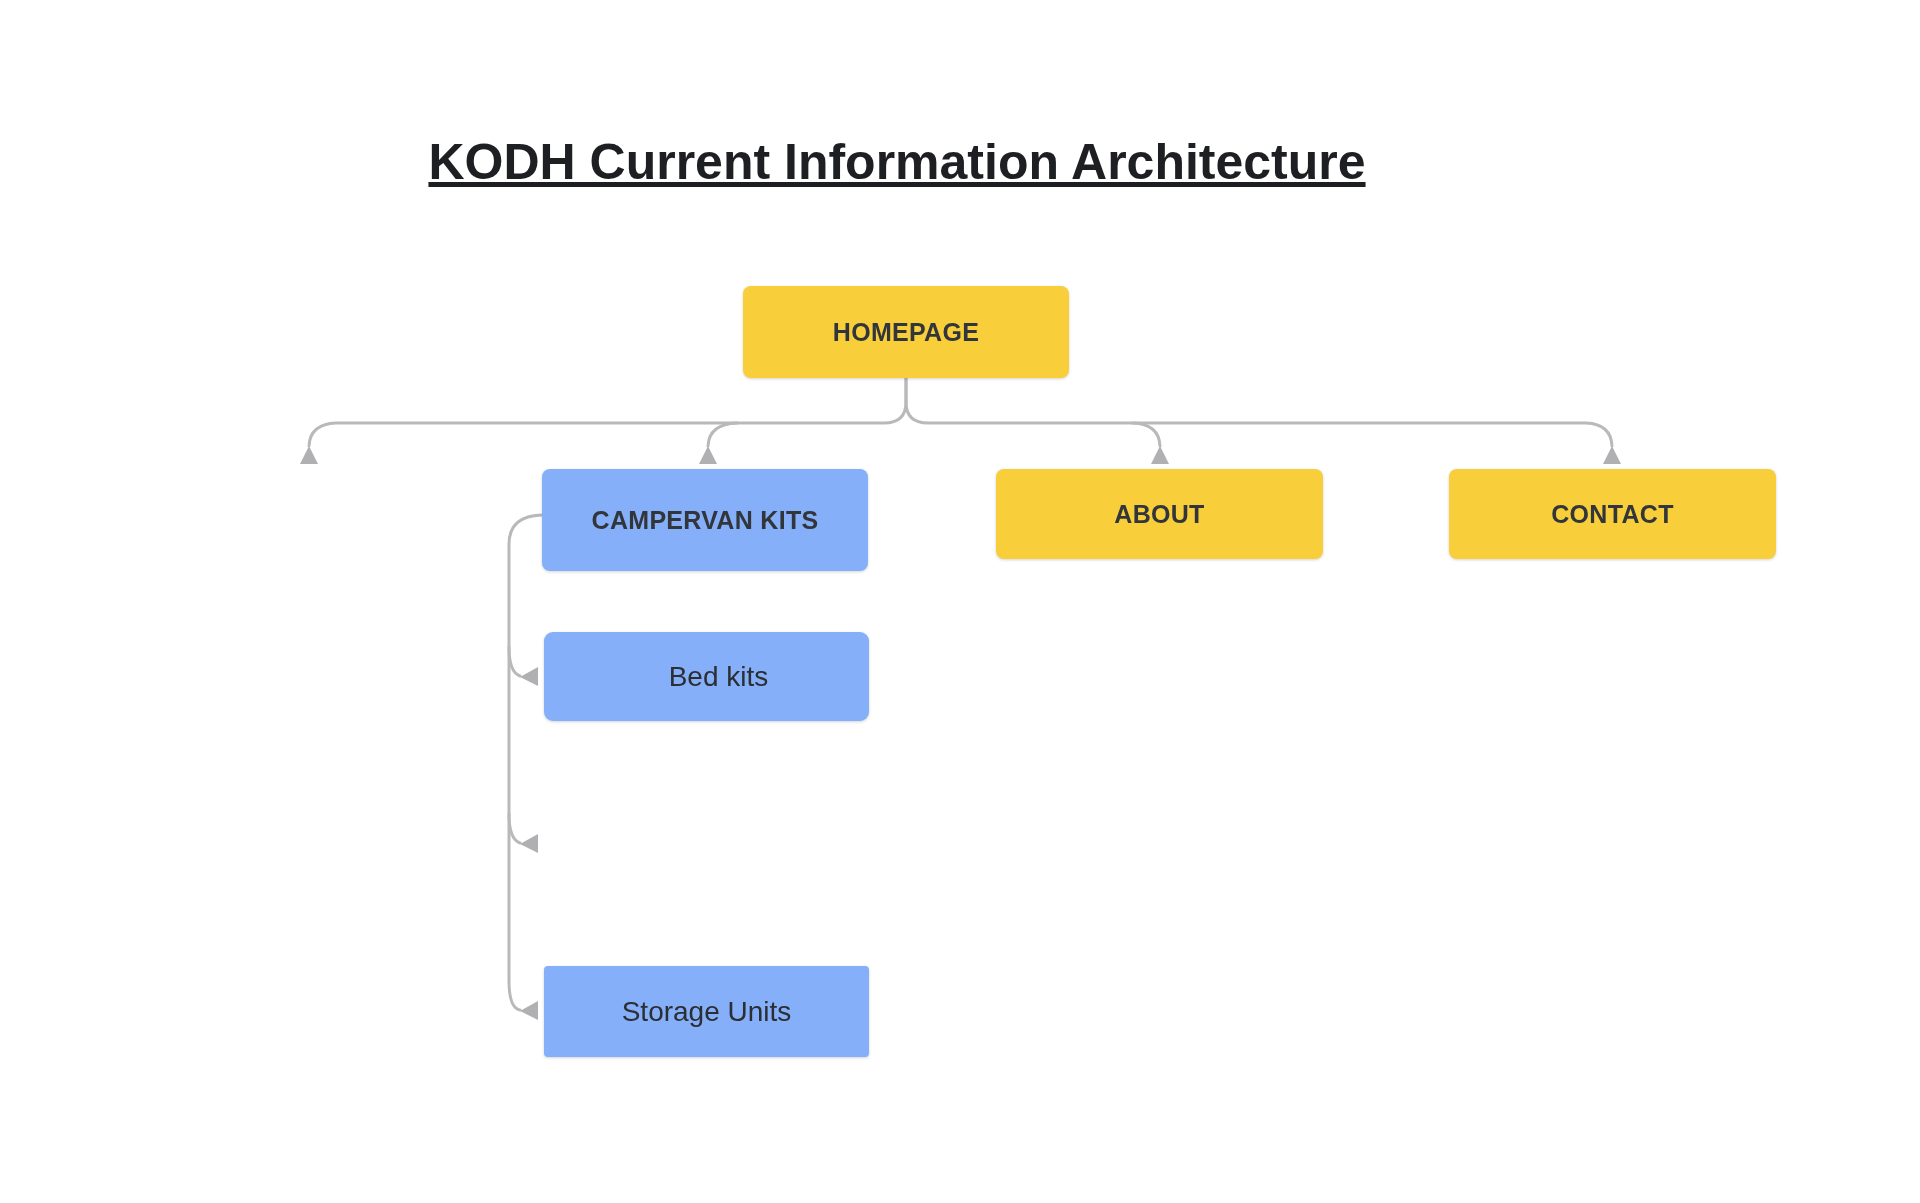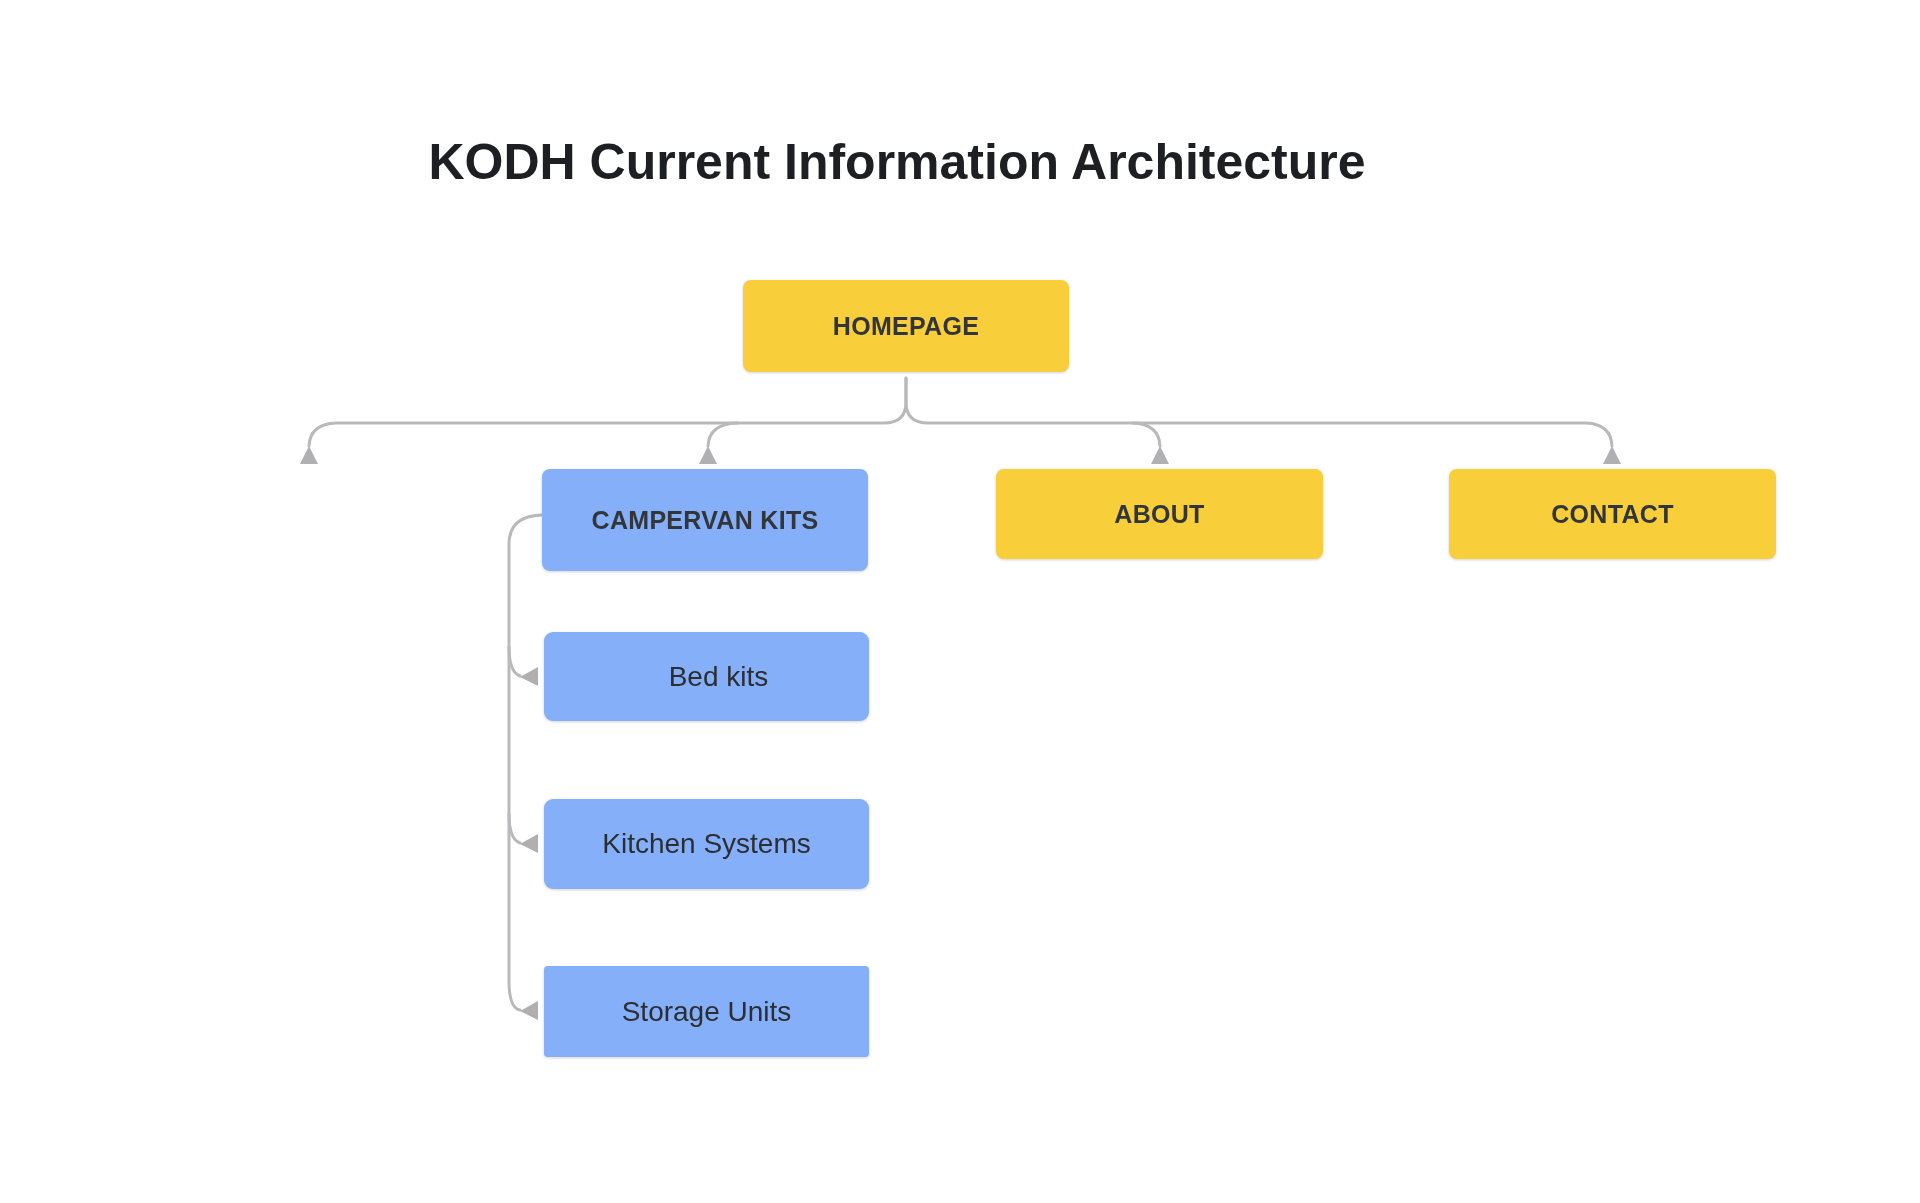--- a/index.html
+++ b/index.html
@@ -20,20 +20,21 @@
     top: 137px;
     left: 897px;
     transform: translateX(-50%);
     margin: 0;
     font-size: 50px;
     font-weight: 700;
     line-height: 1;
     white-space: nowrap;
     color: var(--title-text, #1e1f22);
     letter-spacing: 0px;
+    text-decoration: underline;
   }
   .connectors {
     position: absolute;
     top: 0;
     left: 0;
     width: 1920px;
     height: 1203px;
   }
   .connectors path {
     fill: none;
@@ -68,21 +69,21 @@
     font-weight: 700;
     letter-spacing: 0.3px;
     color: var(--node-text-dark, #32363b);
   }
   .node.child .lbl {
     font-size: 28px;
     font-weight: 400;
     color: var(--child-text, #2b2e32);
   }
   
-  .n-homepage        { left: 743px;  top: 280px; width: 326px; height: 92px; }
+  .n-homepage        { left: 743px;  top: 286px; width: 326px; height: 92px; }
   .n-how-it-works    { left: 146px;  top: 469px; width: 325px; height: 90px; }
   .n-campervan-kits  { left: 542px;  top: 469px; width: 326px; height: 102px; }
   .n-about           { left: 996px;  top: 469px; width: 327px; height: 90px; }
   .n-contact         { left: 1449px; top: 469px; width: 327px; height: 90px; }
   .n-bed-kits        { left: 544px;  top: 632px; width: 325px; height: 89px; border-radius: 9px; padding-left: 24px; }
   .n-kitchen-systems { left: 544px;  top: 799px; width: 325px; height: 90px; border-radius: 9px; }
   .n-storage-units   { left: 544px;  top: 966px; width: 325px; height: 91px; border-radius: 4px; }
 </style>
 </head>
 <body>
@@ -130,21 +131,18 @@
   </div>
 
   <div class="node yellow toplevel n-about">
     <span class="lbl">ABOUT</span>
   </div>
 
   <div class="node blue child n-bed-kits">
     <span class="lbl">Bed kits</span>
   </div>
 
-  <div class="node blue child n-kitchen-systems">
-    <span class="lbl">Kitchen Systems</span>
-  </div>
 
   <div class="node blue child n-storage-units">
     <span class="lbl">Storage Units</span>
   </div>
 
 </div>
 
 </body></html>

